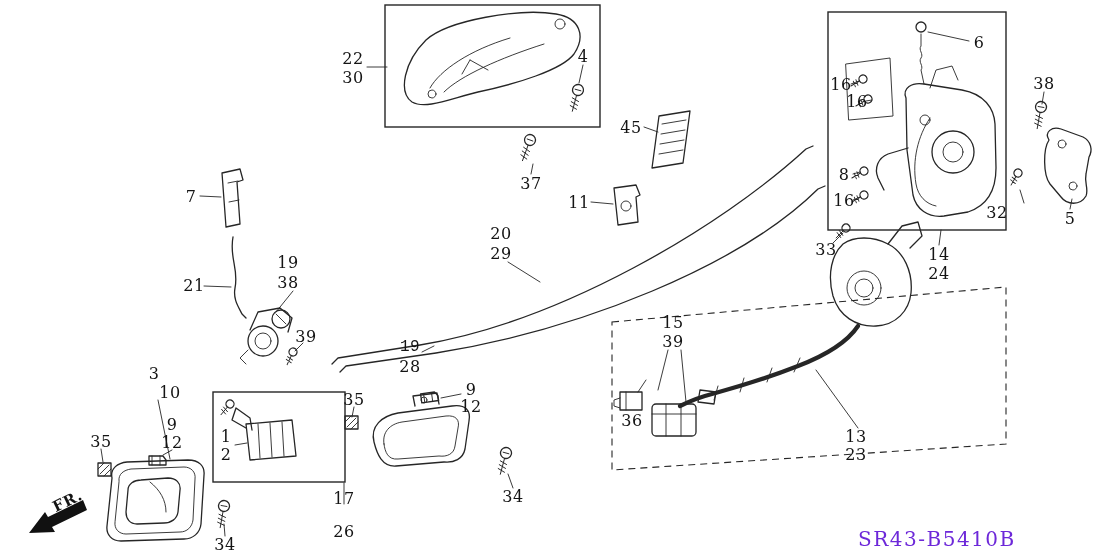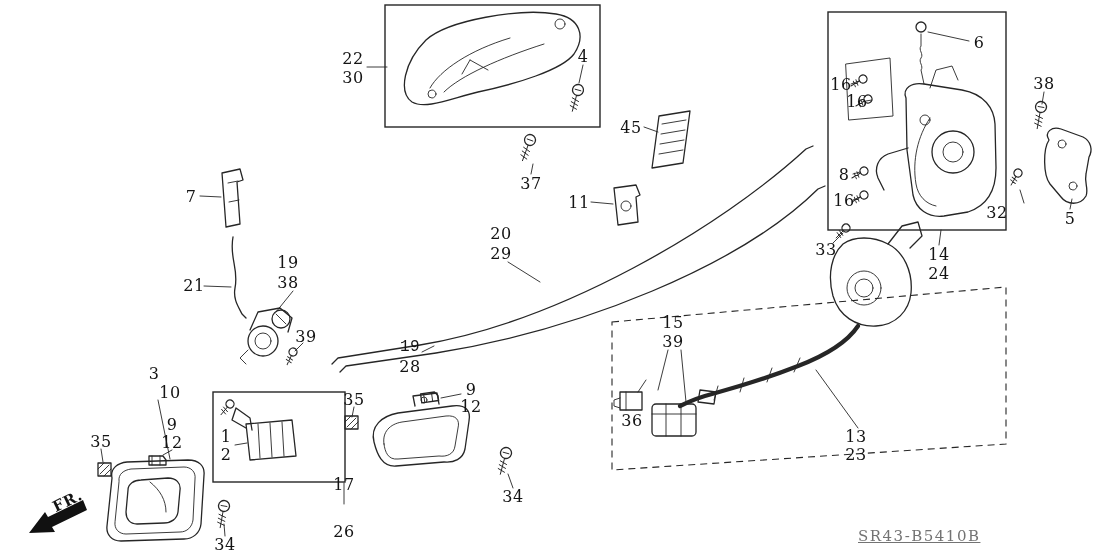--- a/index.html
+++ b/index.html
@@ -8,22 +8,22 @@
   #stage{position:absolute;left:0;top:0;width:1108px;height:439px;}
   svg{position:absolute;left:0;top:0;}
   .ln{fill:none;stroke:#262626;stroke-width:1.3;stroke-linejoin:round;stroke-linecap:round;}
   .thin{fill:none;stroke:#262626;stroke-width:0.9;stroke-linecap:round;}
   .box{fill:none;stroke:#262626;stroke-width:1.4;}
   .dashed{fill:none;stroke:#262626;stroke-width:1.1;stroke-dasharray:7 5;}
   .cable{fill:none;stroke:#262626;stroke-width:4.2;stroke-linecap:round;}
   .solid{fill:#111111;stroke:none;}
   .callout{position:absolute;transform:translate(-50%,-50%);
            font-size:16px;color:#141414;letter-spacing:.5px;white-space:nowrap;}
-  .part-code{position:absolute;left:858px;top:527px;font-size:15px;
-             letter-spacing:1.5px;color:#737373;text-decoration:underline;}
+  .part-code{position:absolute;left:858px;top:527px;font-size:20px;
+             letter-spacing:1.5px;color:#6d28d9;}
   .fr-label{position:absolute;left:52px;top:492px;font-size:15px;font-weight:bold;
             color:#141414;transform:rotate(-26deg);letter-spacing:1px;}
 </style>
 </head>
 <body>
 
 <div id="stage">
 
 <svg width="1108" height="553" viewBox="0 0 1108 553">
   <defs>
@@ -219,21 +219,21 @@
       <div class="callout" style="left: 154px; top: 373px;">3</div>
       <div class="callout" style="left: 170px; top: 392px;">10</div>
       <div class="callout" style="left: 172px; top: 424px;">9</div>
       <div class="callout" style="left: 172px; top: 442px;">12</div>
       <div class="callout" style="left: 101px; top: 441px;">35</div>
       <div class="callout" style="left: 226px; top: 436px;">1</div>
       <div class="callout" style="left: 226px; top: 454px;">2</div>
       <div class="callout" style="left: 354px; top: 399px;">35</div>
       <div class="callout" style="left: 471px; top: 389px;">9</div>
       <div class="callout" style="left: 471px; top: 406px;">12</div>
-      <div class="callout" style="left: 344px; top: 484px;">17</div>
+      <div class="callout" style="left: 344px; top: 498px;">17</div>
       <div class="callout" style="left: 344px; top: 531px;">26</div>
       <div class="callout" style="left: 225px; top: 544px;">34</div>
       <div class="callout" style="left: 513px; top: 496px;">34</div>
       <div class="callout" style="left: 979px; top: 42px;">6</div>
       <div class="callout" style="left: 841px; top: 84px;">16</div>
       <div class="callout" style="left: 857px; top: 101px;">16</div>
       <div class="callout" style="left: 844px; top: 174px;">8</div>
       <div class="callout" style="left: 844px; top: 200px;">16</div>
       <div class="callout" style="left: 1044px; top: 83px;">38</div>
       <div class="callout" style="left: 997px; top: 212px;">32</div>

